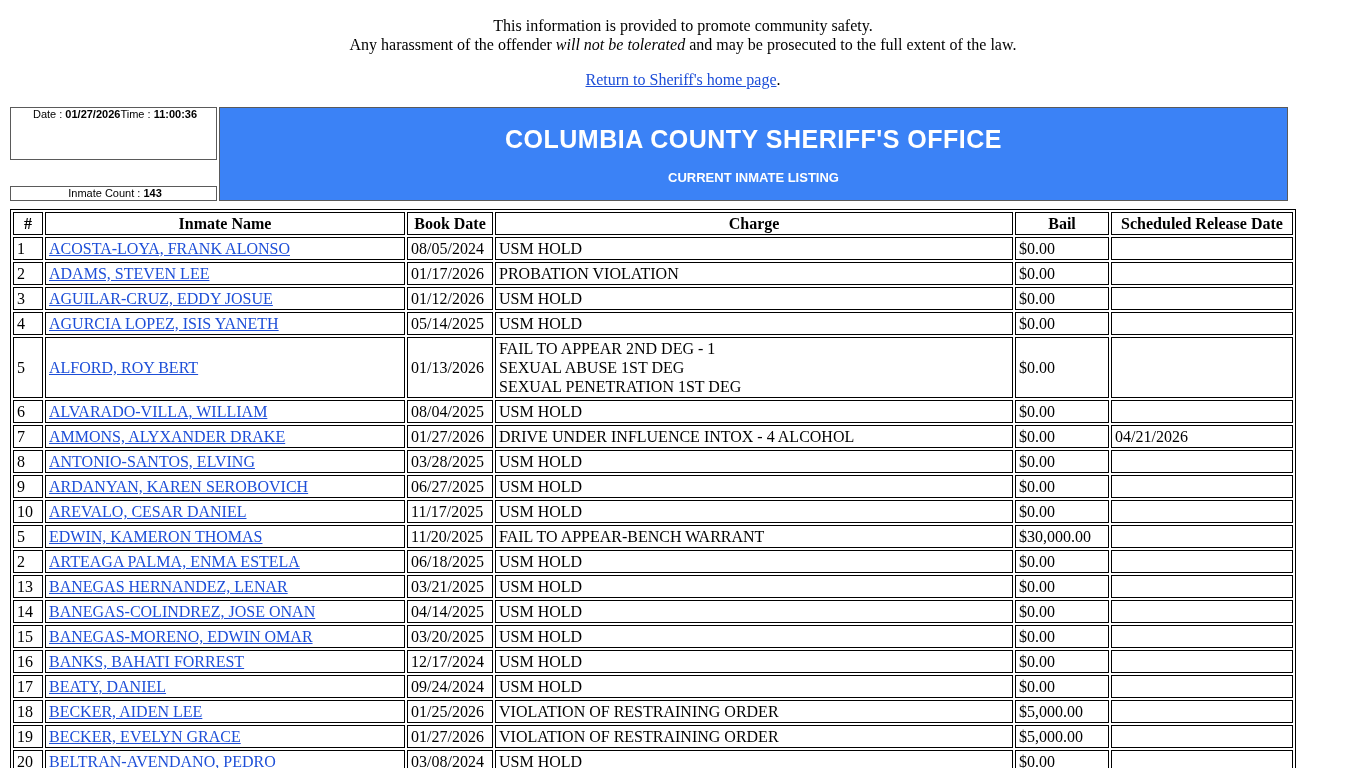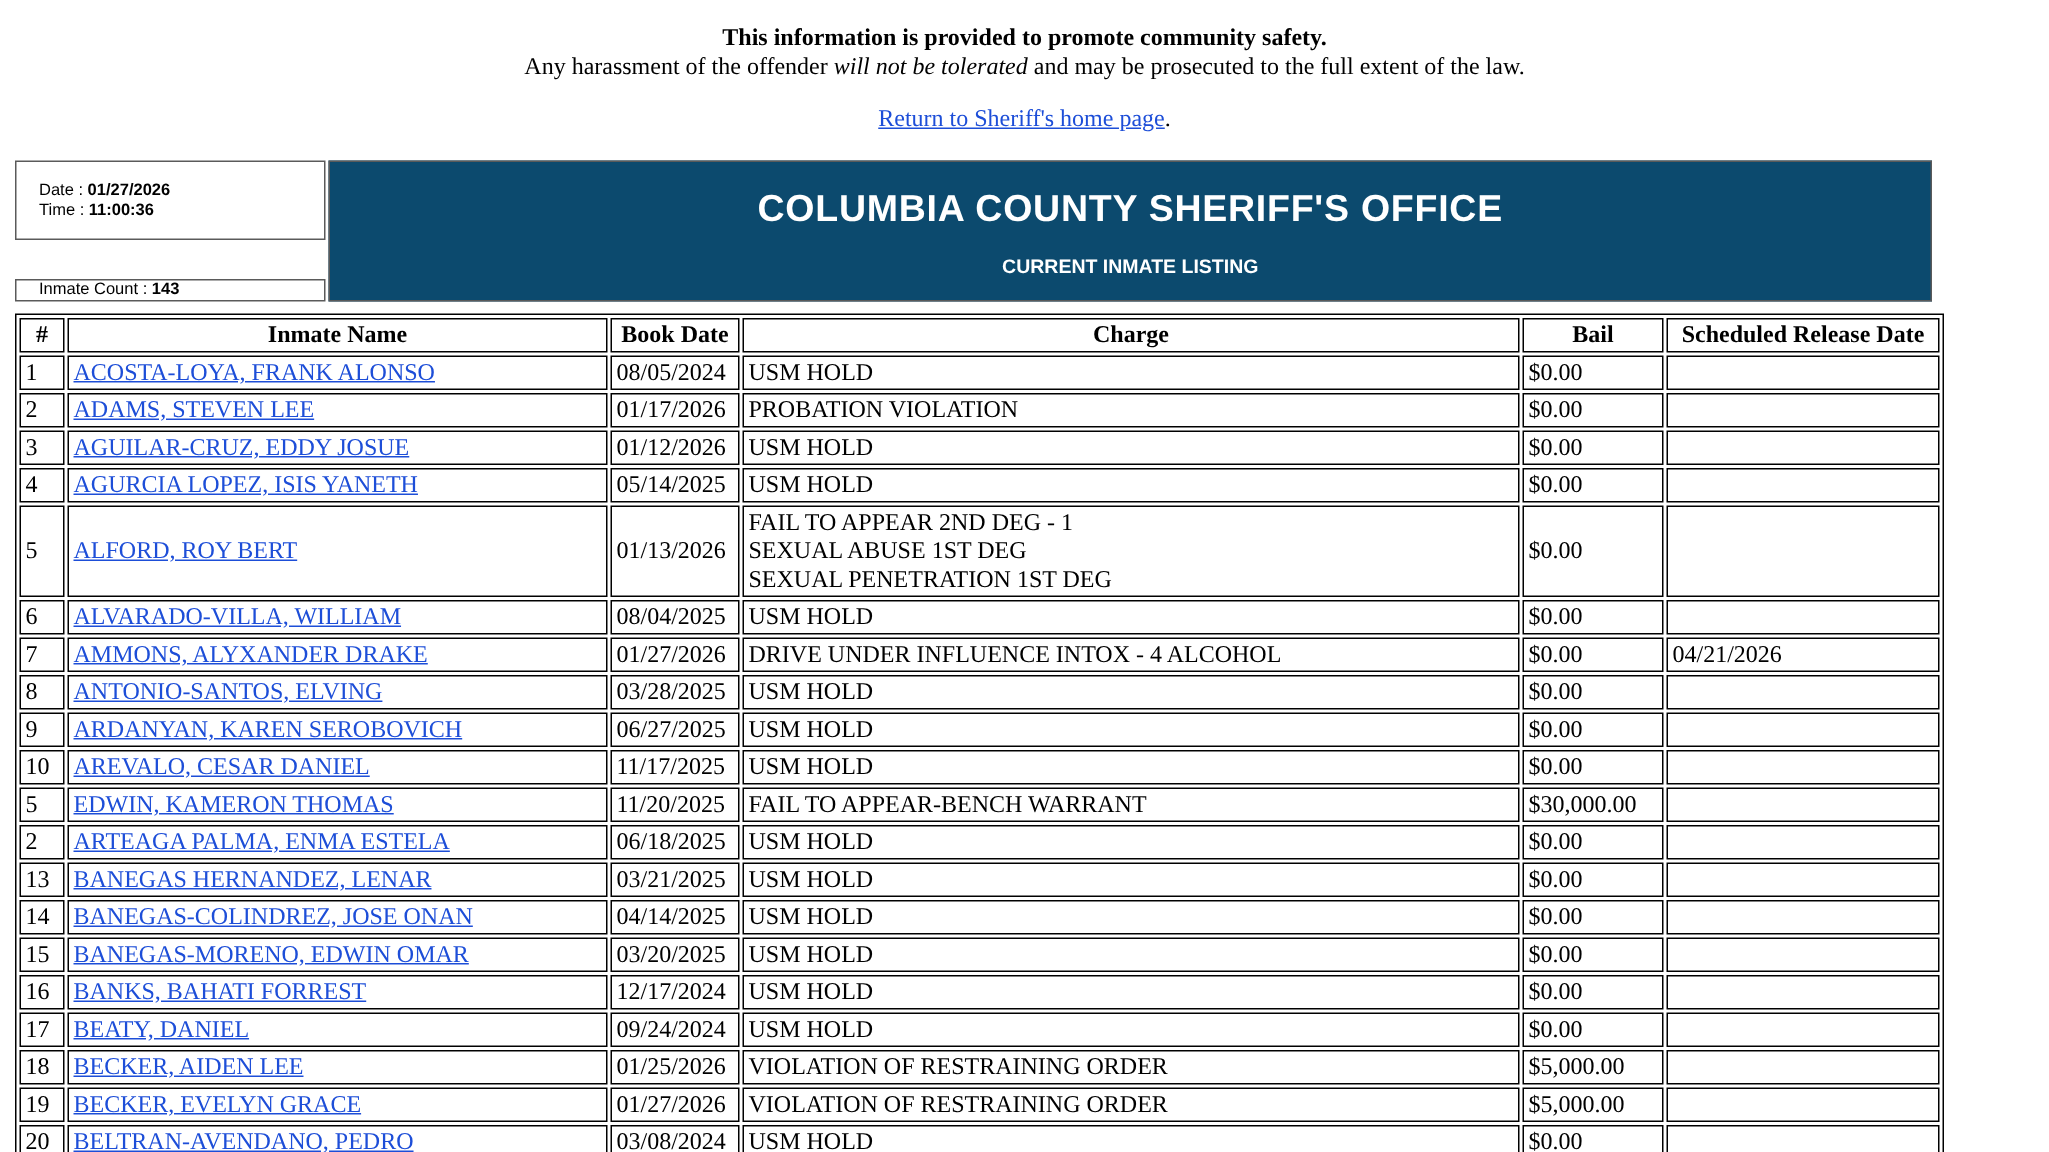--- a/index.html
+++ b/index.html
@@ -10,21 +10,21 @@
     background: #ffffff;
     font-family: "Liberation Serif", serif;
   }
   .notice {
     padding-top: 16px;
     text-align: center;
     font-size: 16px;
     line-height: 19px;
     color: #000;
   }
-  .notice .bold-line { font-weight: bold; }
+  .notice .bold-line { font-weight: normal; }
   .italic { font-style: italic; }
   .home-link-line {
     margin-top: 17px;
     text-align: center;
     font-size: 16px;
   }
   a.home-link, a.name-link {
     color: #1d4ed8;
     text-decoration: underline;
     cursor: pointer;
@@ -42,23 +42,23 @@
     flex-direction: column;
     margin-right: 2px;
   }
   .info-box {
     border: 1px solid #5a5a5a;
     background: #fff;
     font-family: "Liberation Sans", sans-serif;
     font-size: 11px;
     line-height: 13px;
     color: #000;
-    padding-left: 15px;
+    padding-left: 3px;
     display: flex;
-    flex-direction: column;
+    flex-direction: row;
     justify-content: center;
   }
   .info-box.datetime { height: 65px; margin-bottom: 2px; }
   .info-box.count    { flex: 1; margin-top: 24px; }
   .info-box b { font-weight: bold; }
   .banner {
     flex: 1;
     border: 1px solid #5a5a5a;
     display: flex;
     flex-direction: column;
@@ -126,21 +126,21 @@
 <div class="header-panel">
   <div class="info-col">
     <div class="info-box datetime">
       <div><span>Date : </span><b>01/27/2026</b></div>
       <div><span>Time : </span><b>11:00:36</b></div>
     </div>
     <div class="info-box count">
       <div><span>Inmate Count : </span><b>143</b></div>
     </div>
   </div>
-  <div class="banner" style="background: #0c4a6e; color: rgb(255, 255, 255);">
+  <div class="banner" style="background: #3b82f6; color: rgb(255, 255, 255);">
     <div class="banner-title">COLUMBIA COUNTY SHERIFF'S OFFICE</div>
     <div class="banner-subtitle">CURRENT INMATE LISTING</div>
   </div>
 </div>
 
 <table class="inmate-table">
   <colgroup>
     <col class="c-num">
       <col class="c-name">
       <col class="c-date">

